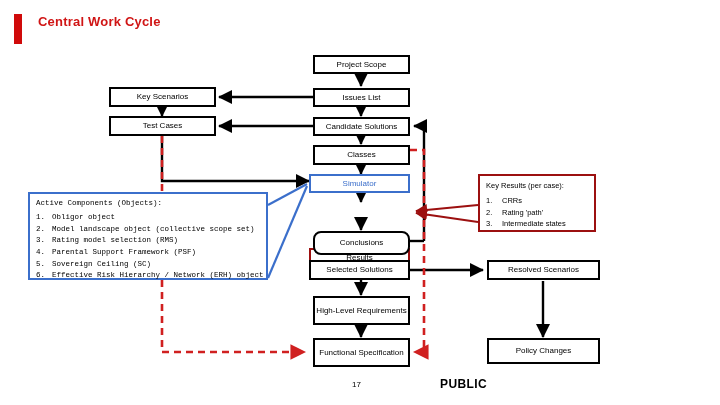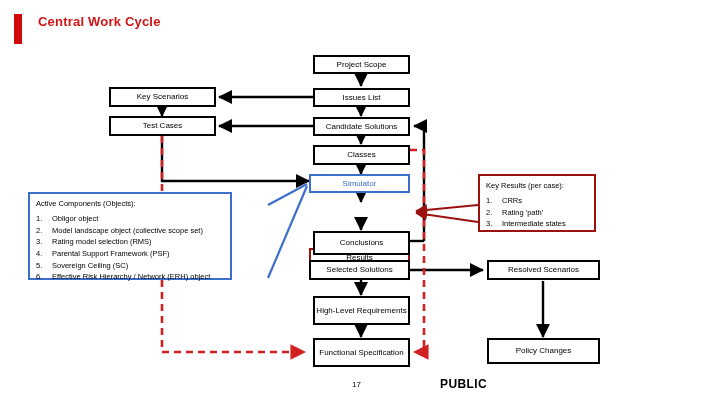--- a/index.html
+++ b/index.html
@@ -199,41 +199,41 @@
   </div>
   <div class="pbox" style="left:313px; top:145px; width:97px; height:20px;">
     <span>Classes</span>
   </div>
   <div class="pbox blue" style="left:309px; top:174px; width:101px; height:19px;">
     <span>Simulator</span>
   </div>
   <div class="pbox darkred" style="left:309px; top:203px; width:101px; height:19px;">
     <span>Results</span>
   </div>
-  <div class="pbox" style="left:313px; top:231px; width:97px; height:24px;">
+  <div class="pbox" style="left:313px; top:231px; width:97px; height:24px;border-radius:8px;">
     <span>Conclusions</span>
   </div>
   <div class="pbox" style="left:309px; top:260px; width:101px; height:20px;">
     <span>Selected Solutions</span>
   </div>
   <div class="pbox" style="left:313px; top:296px; width:97px; height:29px;">
     <span>High-Level Requirements</span>
   </div>
   <div class="pbox" style="left:313px; top:338px; width:97px; height:29px;">
     <span>Functional Specification</span>
   </div>
 
   <div class="pbox" style="left:487px; top:260px; width:113px; height:20px;">
     <span>Resolved Scenarios</span>
   </div>
   <div class="pbox" style="left:487px; top:338px; width:113px; height:26px;">
     <span>Policy Changes</span>
   </div>
 
-  <div class="notebox blue" style="left:28px; top:192px; width:204px; height:88px;">
+  <div class="notebox blue" style="left:28px; top:192px; width:240px; height:88px;font-family:Liberation Mono, monospace;">
     <div class="note-head">Active Components (Objects):</div>
     <ul class="note-list">
       <li>
         <span class="note-num">1.</span>
         <span>Obligor object</span>
       </li>
       <li>
         <span class="note-num">2.</span>
         <span>Model landscape object (collective scope set)</span>
       </li>

